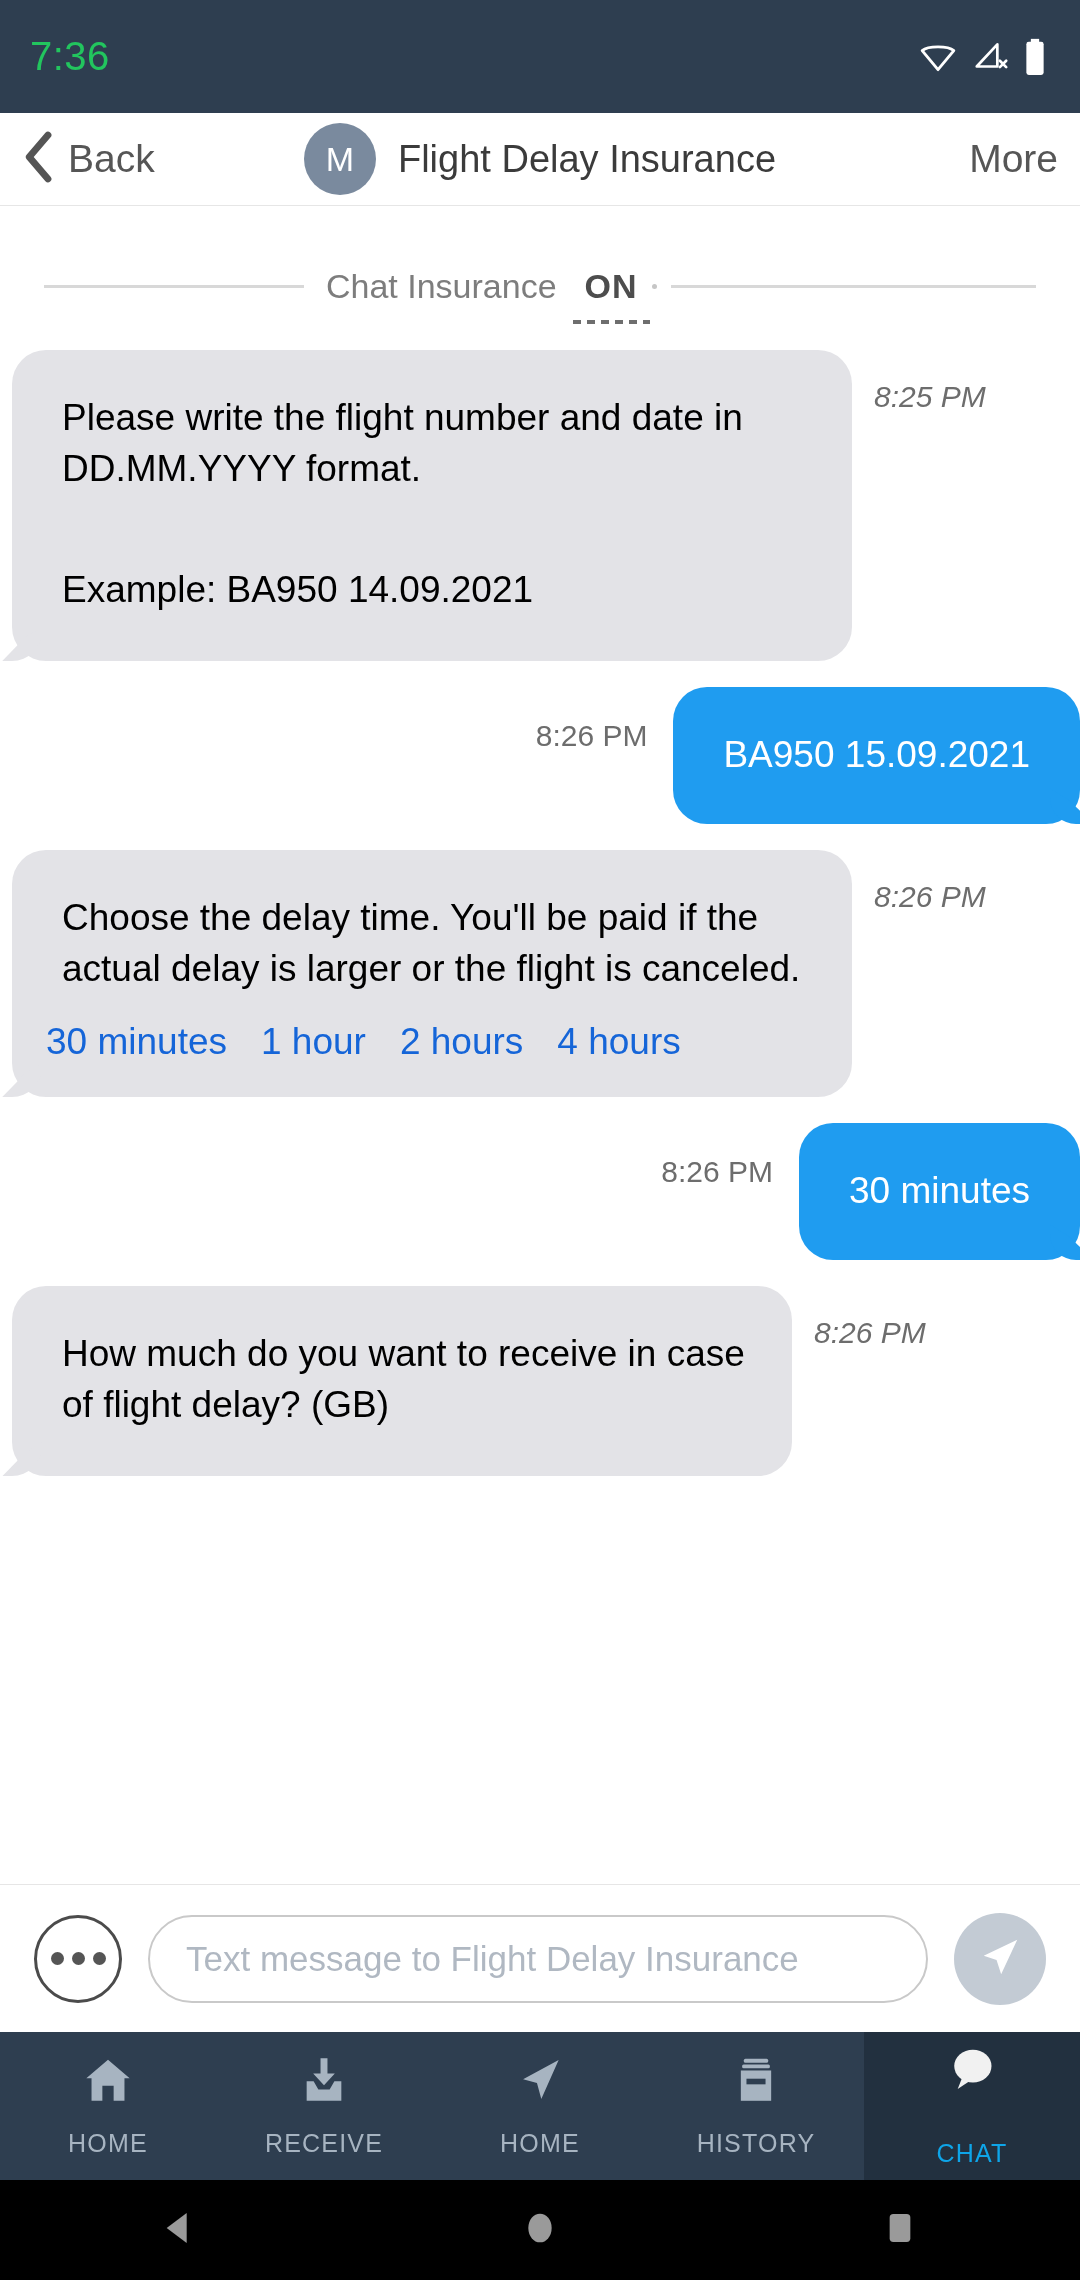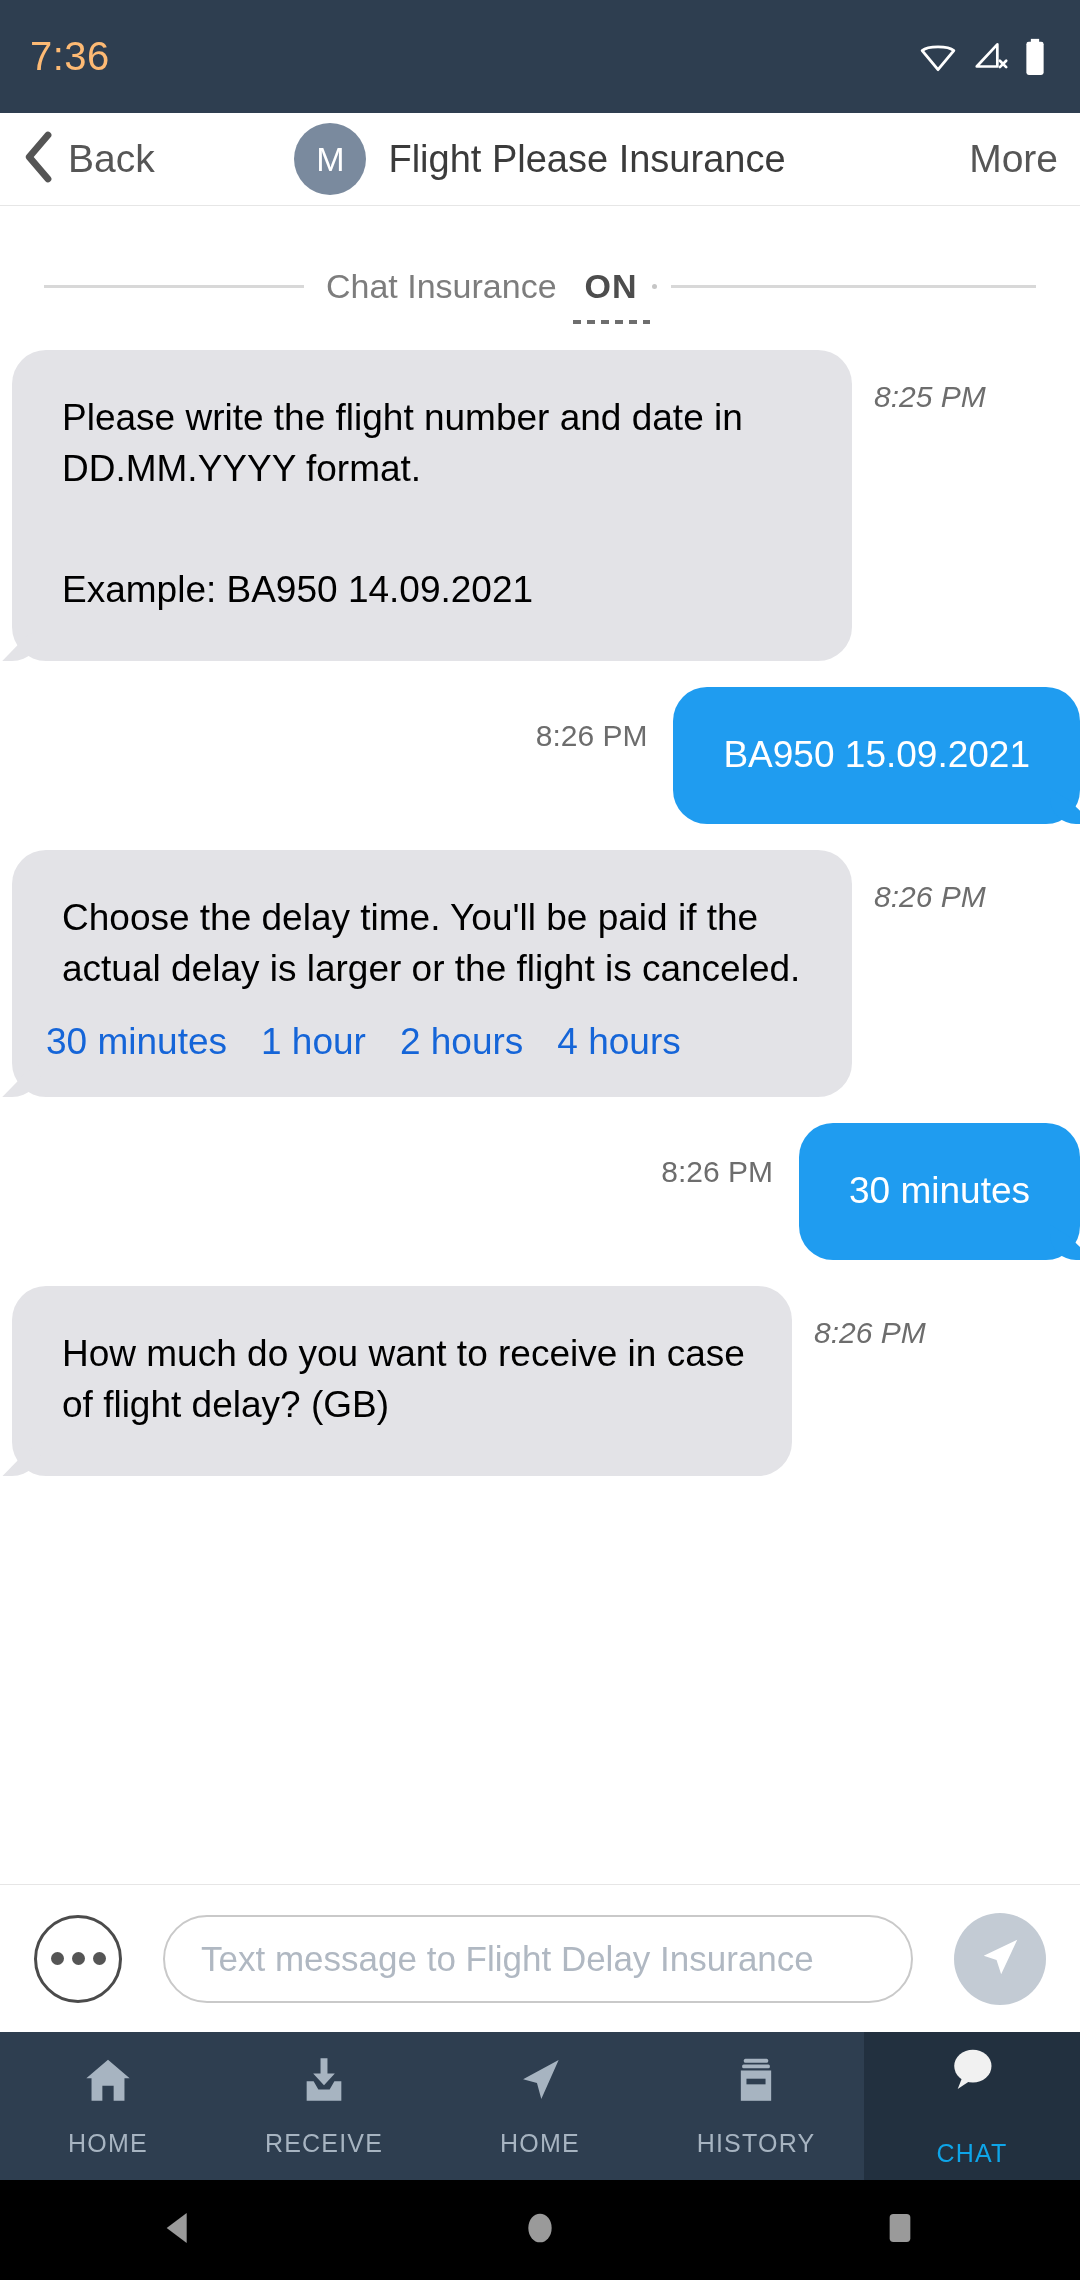--- a/index.html
+++ b/index.html
@@ -10,21 +10,21 @@
     overflow:hidden;
   }
   .phone { position:relative; width:1080px; height:2280px; background:#fff; display:flex; flex-direction:column; }
 
   
   .statusbar {
     height:113px; background:#2e3e50; flex:0 0 auto;
     display:flex; align-items:center; justify-content:space-between;
     padding:0 34px 0 30px;
   }
-  .status-time { color:#fdba74; font-size:40px; letter-spacing:.5px; }
+  .status-time { color:#22c55e; font-size:40px; letter-spacing:.5px; }
   .status-icons { display:flex; align-items:center; gap:14px; }
   .status-icons svg { display:block; }
 
   
   .header {
     height:93px; flex:0 0 auto; background:#ffffff;
     display:flex; align-items:center; position:relative;
     border-bottom:1px solid #e6e6e6;
     padding:0 22px;
   }
@@ -104,21 +104,21 @@
   .msg-row.in .time { margin-left:22px; margin-top:30px;font-style:italic; }
   .msg-row.out .time { margin-right:26px; margin-top:32px; }
 
   .quick-replies { display:flex; gap:34px; margin-top:22px; flex-wrap:wrap; }
   .qr { color:#1565d8; font-size:37px; cursor:pointer; }
 
   
   .inputbar {
     flex:0 0 auto; height:148px; background:#ffffff;
     border-top:1px solid #e6e6e6;
-    display:flex; align-items:center; gap:41px; padding:0 34px;
+    display:flex; align-items:center; gap:26px; padding:0 34px;
   }
   .dots-btn {
     width:88px; height:88px; border-radius:50%;
     border:3px solid #4b4b4b; background:#fff;
     display:flex; align-items:center; justify-content:center; gap:8px;
     flex:0 0 auto; cursor:pointer;
   }
   .dots-btn i { width:13px; height:13px; border-radius:50%; background:#555; display:block; }
   .text-input {
     flex:1 1 auto; height:88px; border-radius:44px;
@@ -180,21 +180,21 @@
       <span class="chev">
         <svg width="34" height="52" viewBox="0 0 17 26">
           <path d="M13 2 L3.6 13 L13 24" fill="none" stroke="#555555" stroke-width="3.4" stroke-linecap="round" stroke-linejoin="round"></path>
         </svg>
       </span>
       <span class="back-label">Back</span>
     </div>
 
     <div class="header-center">
       <div class="avatar">M</div>
-      <div class="header-title">Flight Please Insurance</div>
+      <div class="header-title">Flight Delay Insurance</div>
     </div>
 
     <div class="more-btn">More</div>
   </div>
 
   <div class="chat">
 
     <div class="rec-divider">
       <div class="rec-line left"></div>
       <div class="rec-label">Chat Insurance</div>

